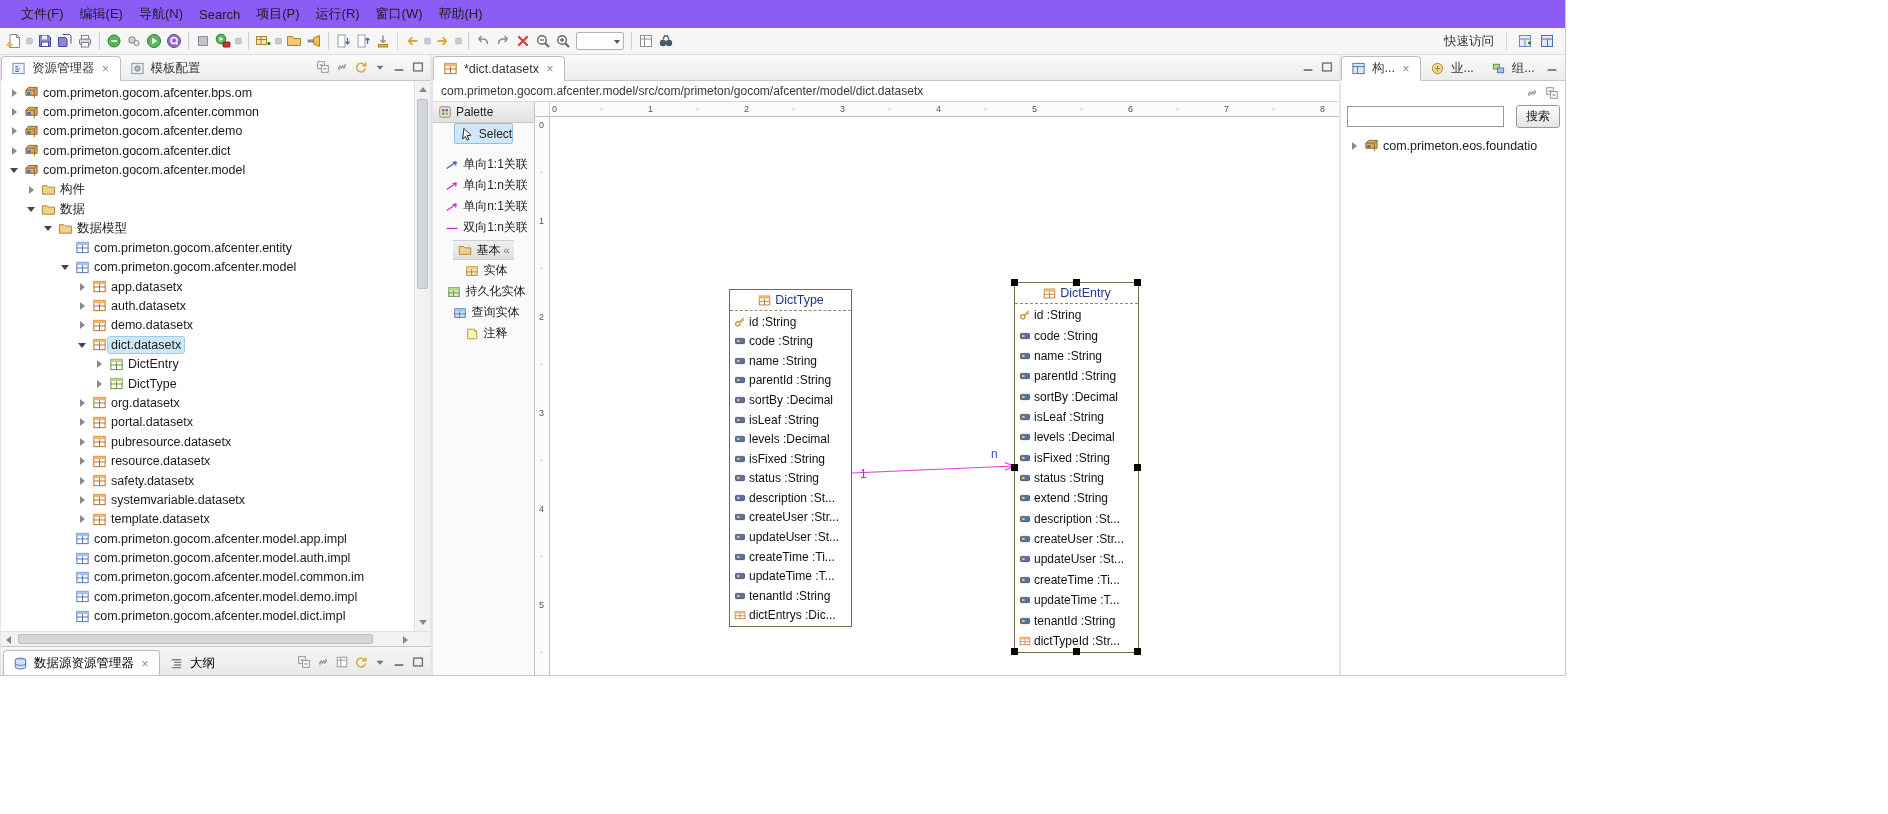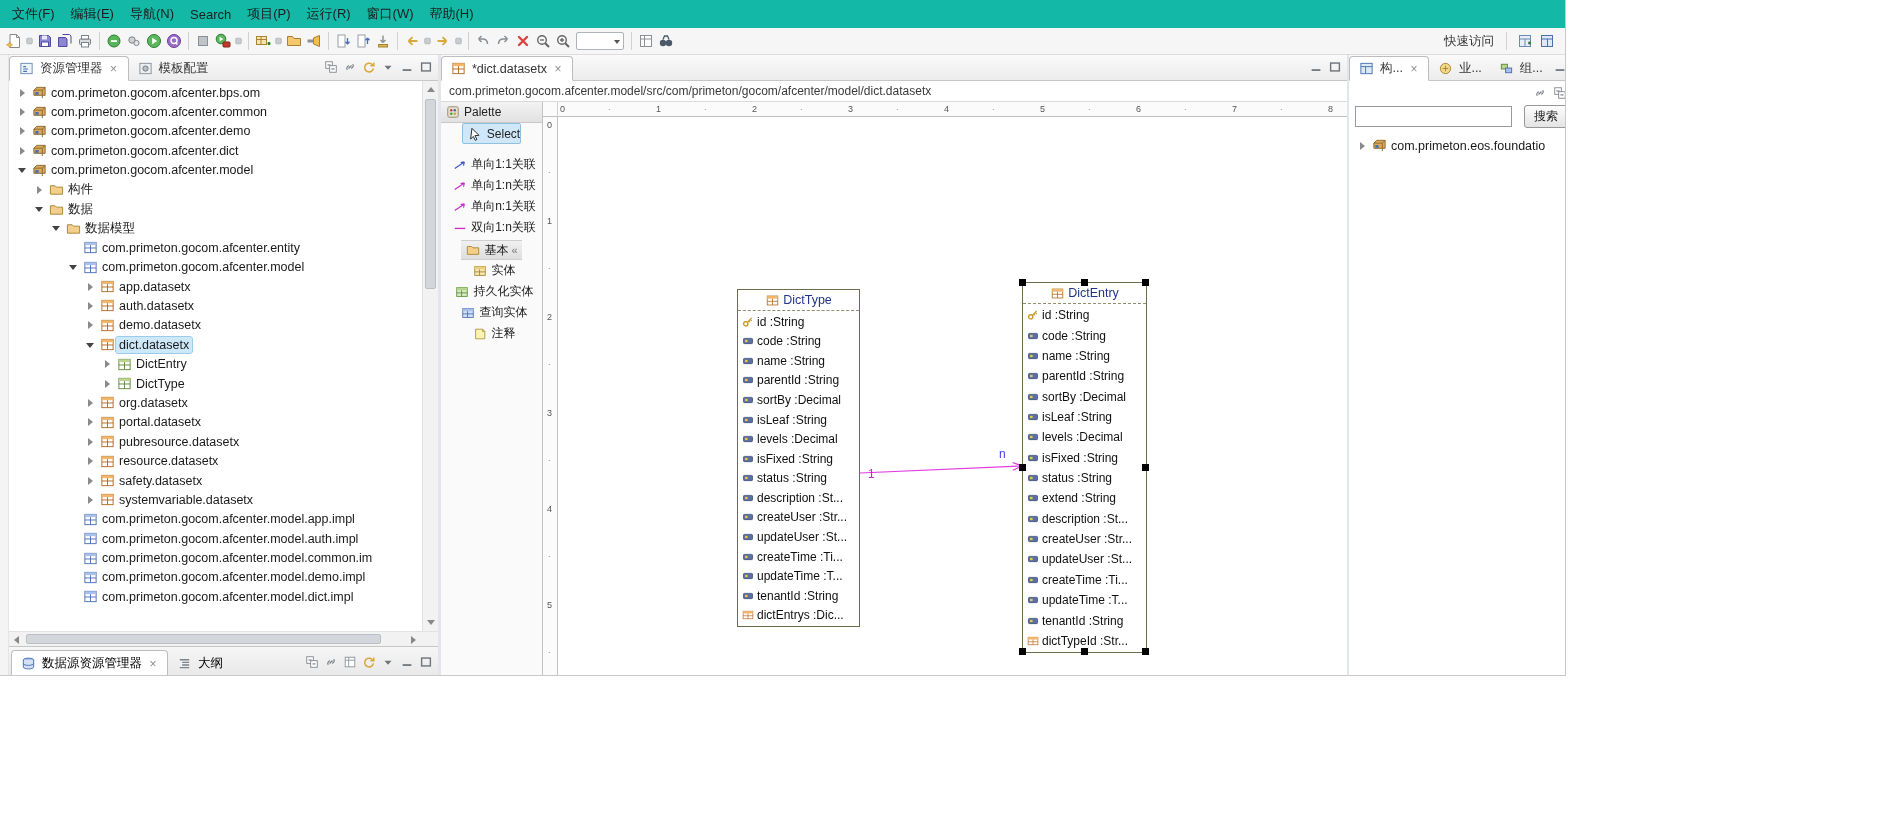--- a/index.html
+++ b/index.html
@@ -2,40 +2,40 @@
 <html><head>
 <meta charset="utf-8">
 <style>
   * { box-sizing: border-box; margin: 0; padding: 0; }
   html,body { width:1888px; height:814px; background:#fff; overflow:hidden;
     font-family:"Liberation Sans","DejaVu Sans",sans-serif; }
   .app { position:absolute; top:0; left:0; width:1566px; height:676px; background:#f4f4f4;
     border-right:1px solid #c9c9c9; border-bottom:1px solid #c9c9c9; overflow:hidden; }
 
   
-  .menubar { height:28px; display:flex; align-items:center; padding-left:4px;
-    background:#14b8a6; font-size:13px; color:#1c1c1c; }
+  .menubar { height:28px; display:flex; align-items:center; padding-left:13px;
+    background:#8b5cf6; font-size:13px; color:#1c1c1c; }
   .menu-item { padding:3px 8px; border-radius:3px; cursor:default; white-space:nowrap; }
   .toolbar { height:27px; display:flex; align-items:center; background:#f6f6f6;
     border-bottom:1px solid #dcdcdc; padding:0 4px; }
   .tb-items { display:flex; align-items:center; flex:1; min-width:0; overflow:hidden; }
   .tb-right { display:flex; align-items:center; gap:4px; padding-right:4px; }
   .tb-sep { width:1px; height:18px; background:#d2d2d2; margin:0 4px; flex:0 0 1px; }
   .icn { display:inline-flex; align-items:center; justify-content:center;
     width:20px; height:20px; border-radius:3px; flex:0 0 auto; }
   .icn svg { width:16px; height:16px; }
   .icn.caret { width:11px; } .icn.caret svg { width:9px; height:16px; }
   .combo { width:48px; height:18px; background:#fff; border:1px solid #aeb4ba;
     border-radius:2px; margin:0 3px; position:relative; }
   .combo::after { content:""; position:absolute; right:3px; top:7px;
     border-top:4px solid #555; border-left:3.5px solid transparent; border-right:3.5px solid transparent; }
   .qa { font-size:12.5px; color:#333; margin:0 4px; white-space:nowrap; }
 
   
-  .main { position:absolute; top:55px; left:8px; width:1566px; bottom:0; background:#e2e5e9; }
+  .main { position:absolute; top:55px; left:0; width:1566px; bottom:0; background:#e2e5e9; }
   .panel { position:absolute; top:0; bottom:0; display:flex; flex-direction:column; background:#fff; }
   .p-left { left:1px; width:429px; }
   .p-editor { left:433px; width:906px; }
   .p-right { left:1341px; width:224px; }
 
   
   .vtabs { height:26px; flex:0 0 26px; display:flex; align-items:flex-end;
     background:linear-gradient(#fafafa,#ececec); border-bottom:1px solid #c6c6c6;
     font-size:12.5px; color:#333; }
   .vtab { display:flex; align-items:center; gap:5px; height:25px; padding:0 8px;
@@ -654,20 +654,31 @@
           <div class="trow" style="padding-left: 74px;">
             <span class="chev collapsed"></span>
             <span class="icn ticon">
               <svg viewBox="0 0 16 16" xmlns="http://www.w3.org/2000/svg">
                 <rect x="2" y="2.5" width="12" height="11" fill="#fff" stroke="#b56a1d"></rect>
                 <rect x="2" y="2.5" width="12" height="3" fill="#f2b66d"></rect>
                 <path d="M2 8.5h12M8 5.5v8" stroke="#b56a1d"></path>
               </svg>
             </span>
             <span class="lbl">systemvariable.datasetx</span>
+          </div>
+          <div class="trow" style="padding-left: 74px;">
+            <span class="chev collapsed"></span>
+            <span class="icn ticon">
+              <svg viewBox="0 0 16 16" xmlns="http://www.w3.org/2000/svg">
+                <rect x="2" y="2.5" width="12" height="11" fill="#fff" stroke="#b56a1d"></rect>
+                <rect x="2" y="2.5" width="12" height="3" fill="#f2b66d"></rect>
+                <path d="M2 8.5h12M8 5.5v8" stroke="#b56a1d"></path>
+              </svg>
+            </span>
+            <span class="lbl">template.datasetx</span>
           </div>
           <div class="trow" style="padding-left: 57px;">
             <span class="chev none"></span>
             <span class="icn ticon">
               <svg viewBox="0 0 16 16" xmlns="http://www.w3.org/2000/svg">
                 <rect x="2" y="2.5" width="12" height="11" fill="#fff" stroke="#4a6fb5"></rect>
                 <rect x="2" y="2.5" width="12" height="3" fill="#a9c0e8"></rect>
                 <path d="M2 8.5h12M8 5.5v8" stroke="#4a6fb5"></path>
               </svg>
             </span>

